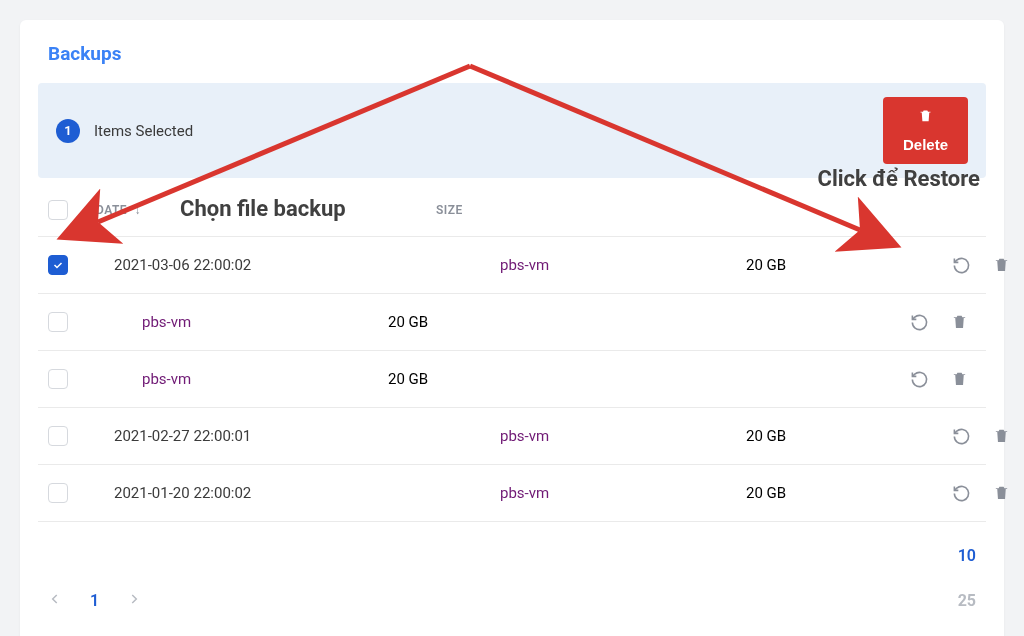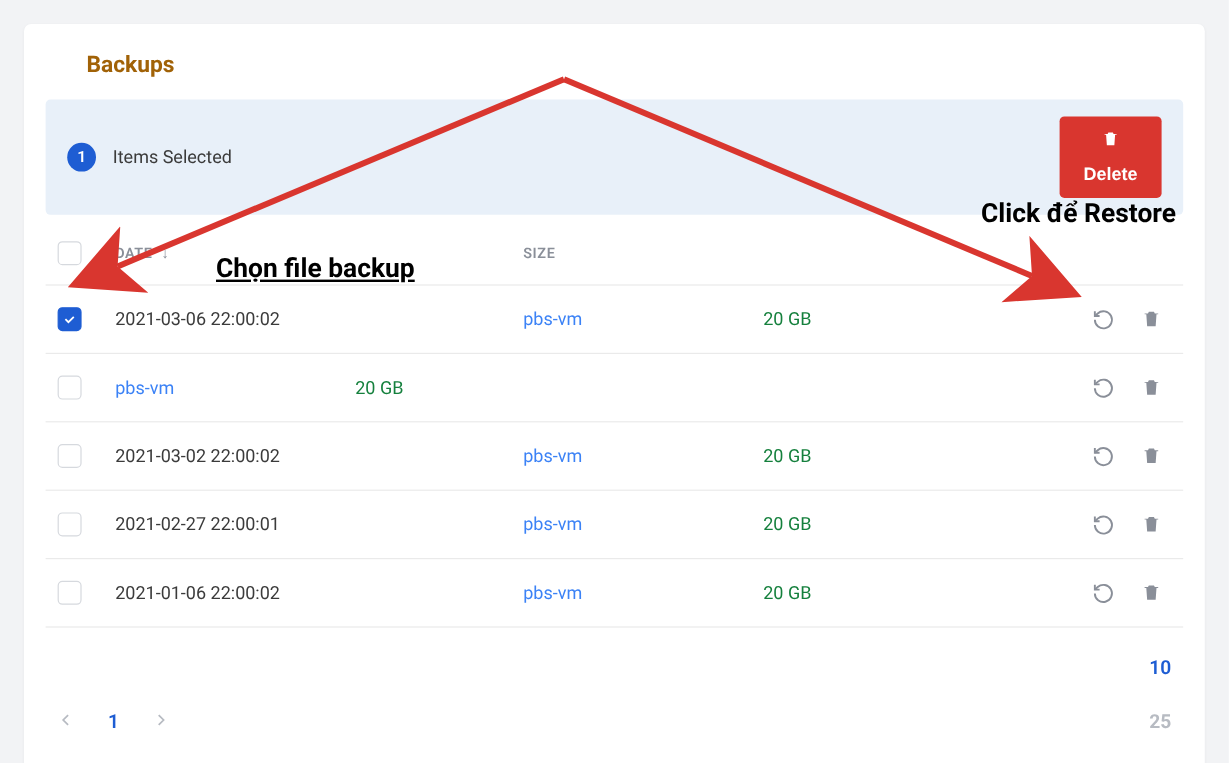--- a/index.html
+++ b/index.html
@@ -14,23 +14,22 @@
     .card {
       background: #fff;
       border-radius: 6px;
       box-shadow: 0 1px 3px rgba(0,0,0,0.05);
       padding: 0;
       overflow: visible;
     }
     .card-title {
       font-size: 19px;
       font-weight: 700;
-      color: #a16207;
+      color: #3b82f6;
       padding: 22px 28px 18px;
-      margin-left: 24px;
     }
     .selection-bar {
       background: #e8f0f9;
       margin: 0 18px;
       border-radius: 4px;
       display: flex;
       align-items: center;
       justify-content: space-between;
       padding: 14px 18px;
     }
@@ -49,26 +48,26 @@
       display: flex; align-items: center; gap: 10px;
       cursor: pointer;
       flex-direction: column;
     }
     .table { width: 100%; padding: 0 18px; }
     .thead, .row {
       display: flex; align-items: center;
       border-bottom: 1px solid #eaeaea;
     }
     .thead { padding: 22px 10px 16px; }
-    .row { padding: 18px 10px; }
+    .row { padding: 18px 10px; gap: 46px; }
     .thead { color: #8a8f99; font-size: 12px; letter-spacing: 0.5px; font-weight: 600; align-items: center; }
     .col-check { width: 48px; display: flex; align-items: center; }
     .col-date { flex: 0 0 340px; font-size: 15px; color: #3b3b3b; }
-    .col-format { flex: 0 0 200px; font-size: 15px; color: #3b82f6; }
-    .col-size { flex: 0 0 160px; font-size: 15px; color: #15803d; }
+    .col-format { flex: 0 0 200px; font-size: 15px; color: #701a75; }
+    .col-size { flex: 0 0 160px; font-size: 15px; color: #000000; }
     .col-actions { flex: 1; display: flex; justify-content: flex-end; gap: 22px; padding-right: 8px; }
     .thead .col-date, .thead .col-format, .thead .col-size { color: #8a8f99; font-size: 12px; }
     .sort-arrow { margin-left: 4px; }
     .checkbox {
       width: 20px; height: 20px; border: 1.5px solid #d6d9de;
       border-radius: 4px; display: flex; align-items: center; justify-content: center;
       cursor: pointer;
     }
     .checkbox.checked { background: #1e5dd3; border-color: #1e5dd3; }
     .checkbox.checked svg { display: block; }
@@ -81,21 +80,21 @@
     .pag-left { display: flex; align-items: center; gap: 28px; }
     .pag-nav { color: #b7bbc2; cursor: pointer; }
     .pag-current { color: #1e5dd3; font-size: 16px; font-weight: 600; }
     .pag-right { display: flex; align-items: flex-start; gap: 26px; flex-direction: column; }
     .pag-size { color: #b7bbc2; font-size: 16px; cursor: pointer; font-weight: bold; }
     .pag-size.active { color: #1e5dd3; font-weight: 600; }
 
     
     .anno { position: absolute; pointer-events: none; }
     .anno-text {
-      color: #000000; font-weight: 700; font-size: 22px;
+      color: #404040; font-weight: 700; font-size: 22px;
       text-shadow: 0 0 2px rgba(255,255,255,0.6);
     }
     .anno-text.right { text-align: right; }
     svg.arrow-svg { position: absolute; top: 0; left: 0; pointer-events: none; overflow: visible; }
   </style>
 </head>
 <body>
 
 <div class="card">
   <div class="card-title">Backups</div>
@@ -176,21 +175,20 @@
               </svg>
       </span>
     </div>
         </div>
         <div class="row">
     <div class="col-check">
       <div class="checkbox ">
         
       </div>
     </div>
-    <div class="col-date">2021-03-02 22:00:02</div>
     <div class="col-format">pbs-vm</div>
     <div class="col-size">20 GB</div>
     <div class="col-actions">
       <span class="action-icon">
         <svg width="19" height="19" viewBox="0 0 24 24" fill="none" stroke="#8a8f99" stroke-width="2">
                 <path d="M3 12a9 9 0 1 0 3-6.7L3 8"></path>
                 <polyline points="3 3 3 8 8 8"></polyline>
               </svg>
       </span>
       <span class="action-icon">
@@ -222,21 +220,21 @@
               </svg>
       </span>
     </div>
         </div>
         <div class="row">
     <div class="col-check">
       <div class="checkbox ">
         
       </div>
     </div>
-    <div class="col-date">2021-01-06 22:00:02</div>
+    <div class="col-date">2021-01-20 22:00:02</div>
     <div class="col-format">pbs-vm</div>
     <div class="col-size">20 GB</div>
     <div class="col-actions">
       <span class="action-icon">
         <svg width="19" height="19" viewBox="0 0 24 24" fill="none" stroke="#8a8f99" stroke-width="2">
                 <path d="M3 12a9 9 0 1 0 3-6.7L3 8"></path>
                 <polyline points="3 3 3 8 8 8"></polyline>
               </svg>
       </span>
       <span class="action-icon">
@@ -273,14 +271,14 @@
 
 <svg class="arrow-svg" width="1024" height="636">
   <defs>
     <marker id="ahead" markerWidth="14" markerHeight="14" refX="3" refY="6" orient="auto">
       <path d="M0,0 L12,6 L0,12 L3,6 z" fill="#d9362f"></path>
     </marker>
   </defs>
   <line x1="470" y1="66" x2="98" y2="222" stroke="#d9362f" stroke-width="5" marker-end="url(#ahead)"></line>
   <line x1="470" y1="66" x2="860" y2="230" stroke="#d9362f" stroke-width="5" marker-end="url(#ahead)"></line>
 </svg>
-<div class="anno anno-text" style="left:180px; top:212px;text-decoration:underline;">Chọn file backup</div>
+<div class="anno anno-text" style="left:180px; top:196px;">Chọn file backup</div>
 <div class="anno anno-text right" style="right:44px; top:166px;">Click để Restore</div>
 
 </body></html>

